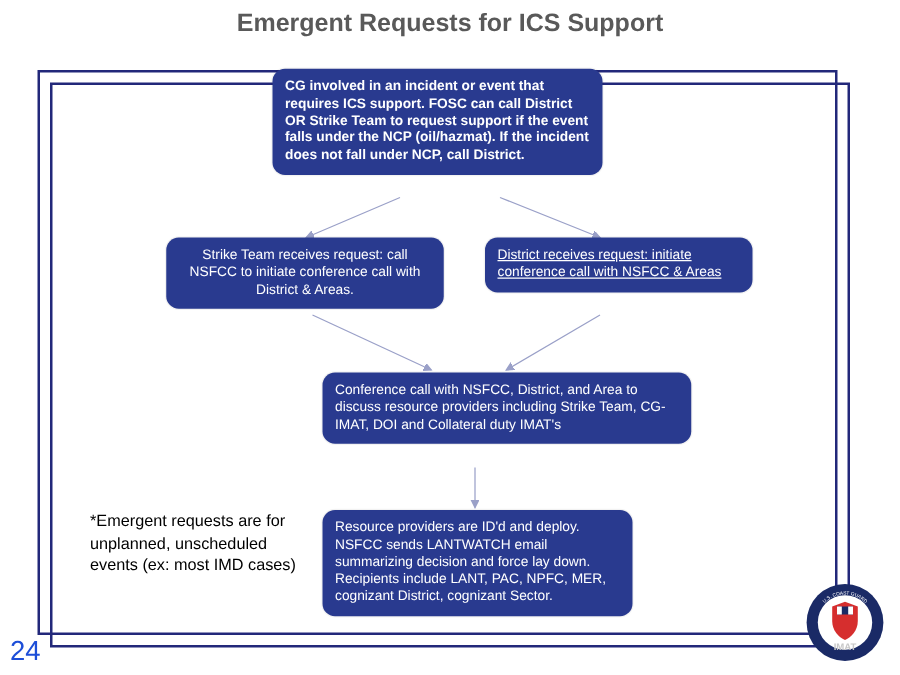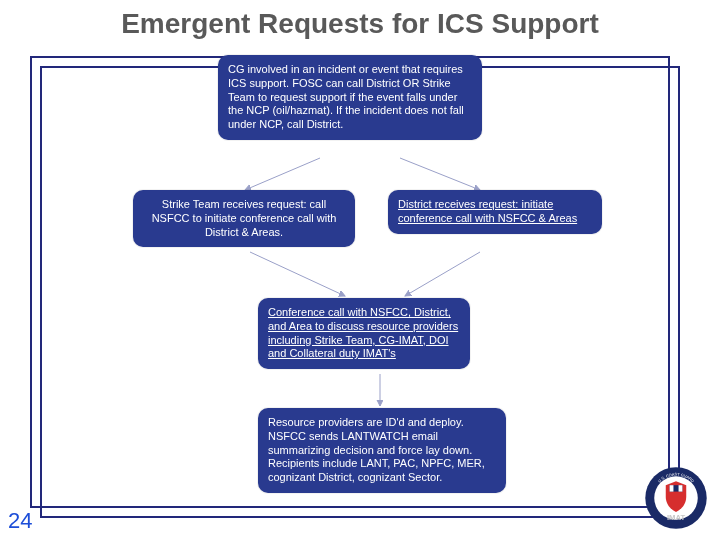--- a/index.html
+++ b/index.html
@@ -9,21 +9,21 @@
     width: 720px;
     height: 540px;
     overflow: hidden;
   }
   .title {
     position: absolute;
     top: 8px;
     left: 0;
     width: 100%;
     text-align: center;
-    font-size: 28px;
+    font-size: 20px;
     font-weight: bold;
     color: #595959;
   }
   .frame1 {
     position: absolute;
     left: 30px; top: 56px;
     width: 640px; height: 452px;
     border: 2px solid #22287a;
   }
   .frame2 {
@@ -85,30 +85,31 @@
     <path d="M250,252 L345,296" marker-end="url(#arr1)"></path>
     <path d="M480,252 L405,296" marker-end="url(#arr1)"></path>
     <path d="M380,374 L380,406" marker-end="url(#arr1)"></path>
     <defs>
       <marker id="arr1" markerWidth="8" markerHeight="8" refX="6" refY="3" orient="auto">
         <path d="M0,0 L6,3 L0,6 Z" fill="#9aa0c8"></path>
       </marker>
     </defs>
   </svg>
 
-  <div class="box" style="left:218px; top:55px; width:264px;">CG involved in an incident or event that requires ICS support. FOSC can call District OR Strike Team to request support if the event falls under the NCP (oil/hazmat). If the incident does not fall under NCP, call District.</div>
+  <div class="box" style="left:218px; top:55px; width:264px;font-weight:bold;">CG involved in an incident or event that requires ICS support. FOSC can call District OR Strike Team to request support if the event falls under the NCP (oil/hazmat). If the incident does not fall under NCP, call District.</div>
 
   <div class="box" style="left:133px; top:190px; width:222px;text-align:center;">Strike Team receives request: call NSFCC to initiate conference call with District &amp; Areas.</div>
 
   <div class="box" style="left:388px; top:190px; width:214px;text-decoration:underline;">District receives request: initiate conference call with NSFCC &amp; Areas</div>
 
-  <div class="box" style="left:258px; top:298px; width:212px;text-decoration:underline;">Conference call with NSFCC, District, and Area to discuss resource providers including Strike Team, CG-IMAT, DOI and Collateral duty IMAT's</div>
+  <div class="box" style="left:258px; top:298px; width:295px;">Conference call with NSFCC, District, and Area to discuss resource providers including Strike Team, CG-IMAT, DOI and Collateral duty IMAT's</div>
 
   <div class="box" style="left:258px; top:408px; width:248px;">Resource providers are ID'd and deploy. NSFCC sends LANTWATCH email summarizing decision and force lay down. Recipients include LANT, PAC, NPFC, MER, cognizant District, cognizant Sector.</div>
 
+  <div class="note" style="left:72px; top:408px; width:170px;">*Emergent requests are for unplanned, unscheduled events (ex: most IMD cases)</div>
 
   <div class="pagenum">24</div>
 
   <div class="logo">
     <svg class="logo-svg" viewBox="0 0 100 100" width="64" height="64">
       <circle cx="50" cy="50" r="48" fill="#1a2a66"></circle>
       <circle cx="50" cy="50" r="34" fill="#fff"></circle>
       <path d="M50 24 L66 30 L66 48 C66 60 58 68 50 72 C42 68 34 60 34 48 L34 30 Z" fill="#d62e2e"></path>
       <rect x="40" y="30" width="20" height="10" fill="#1a2a66"></rect>
       <rect x="40" y="30" width="6" height="10" fill="#fff"></rect>

